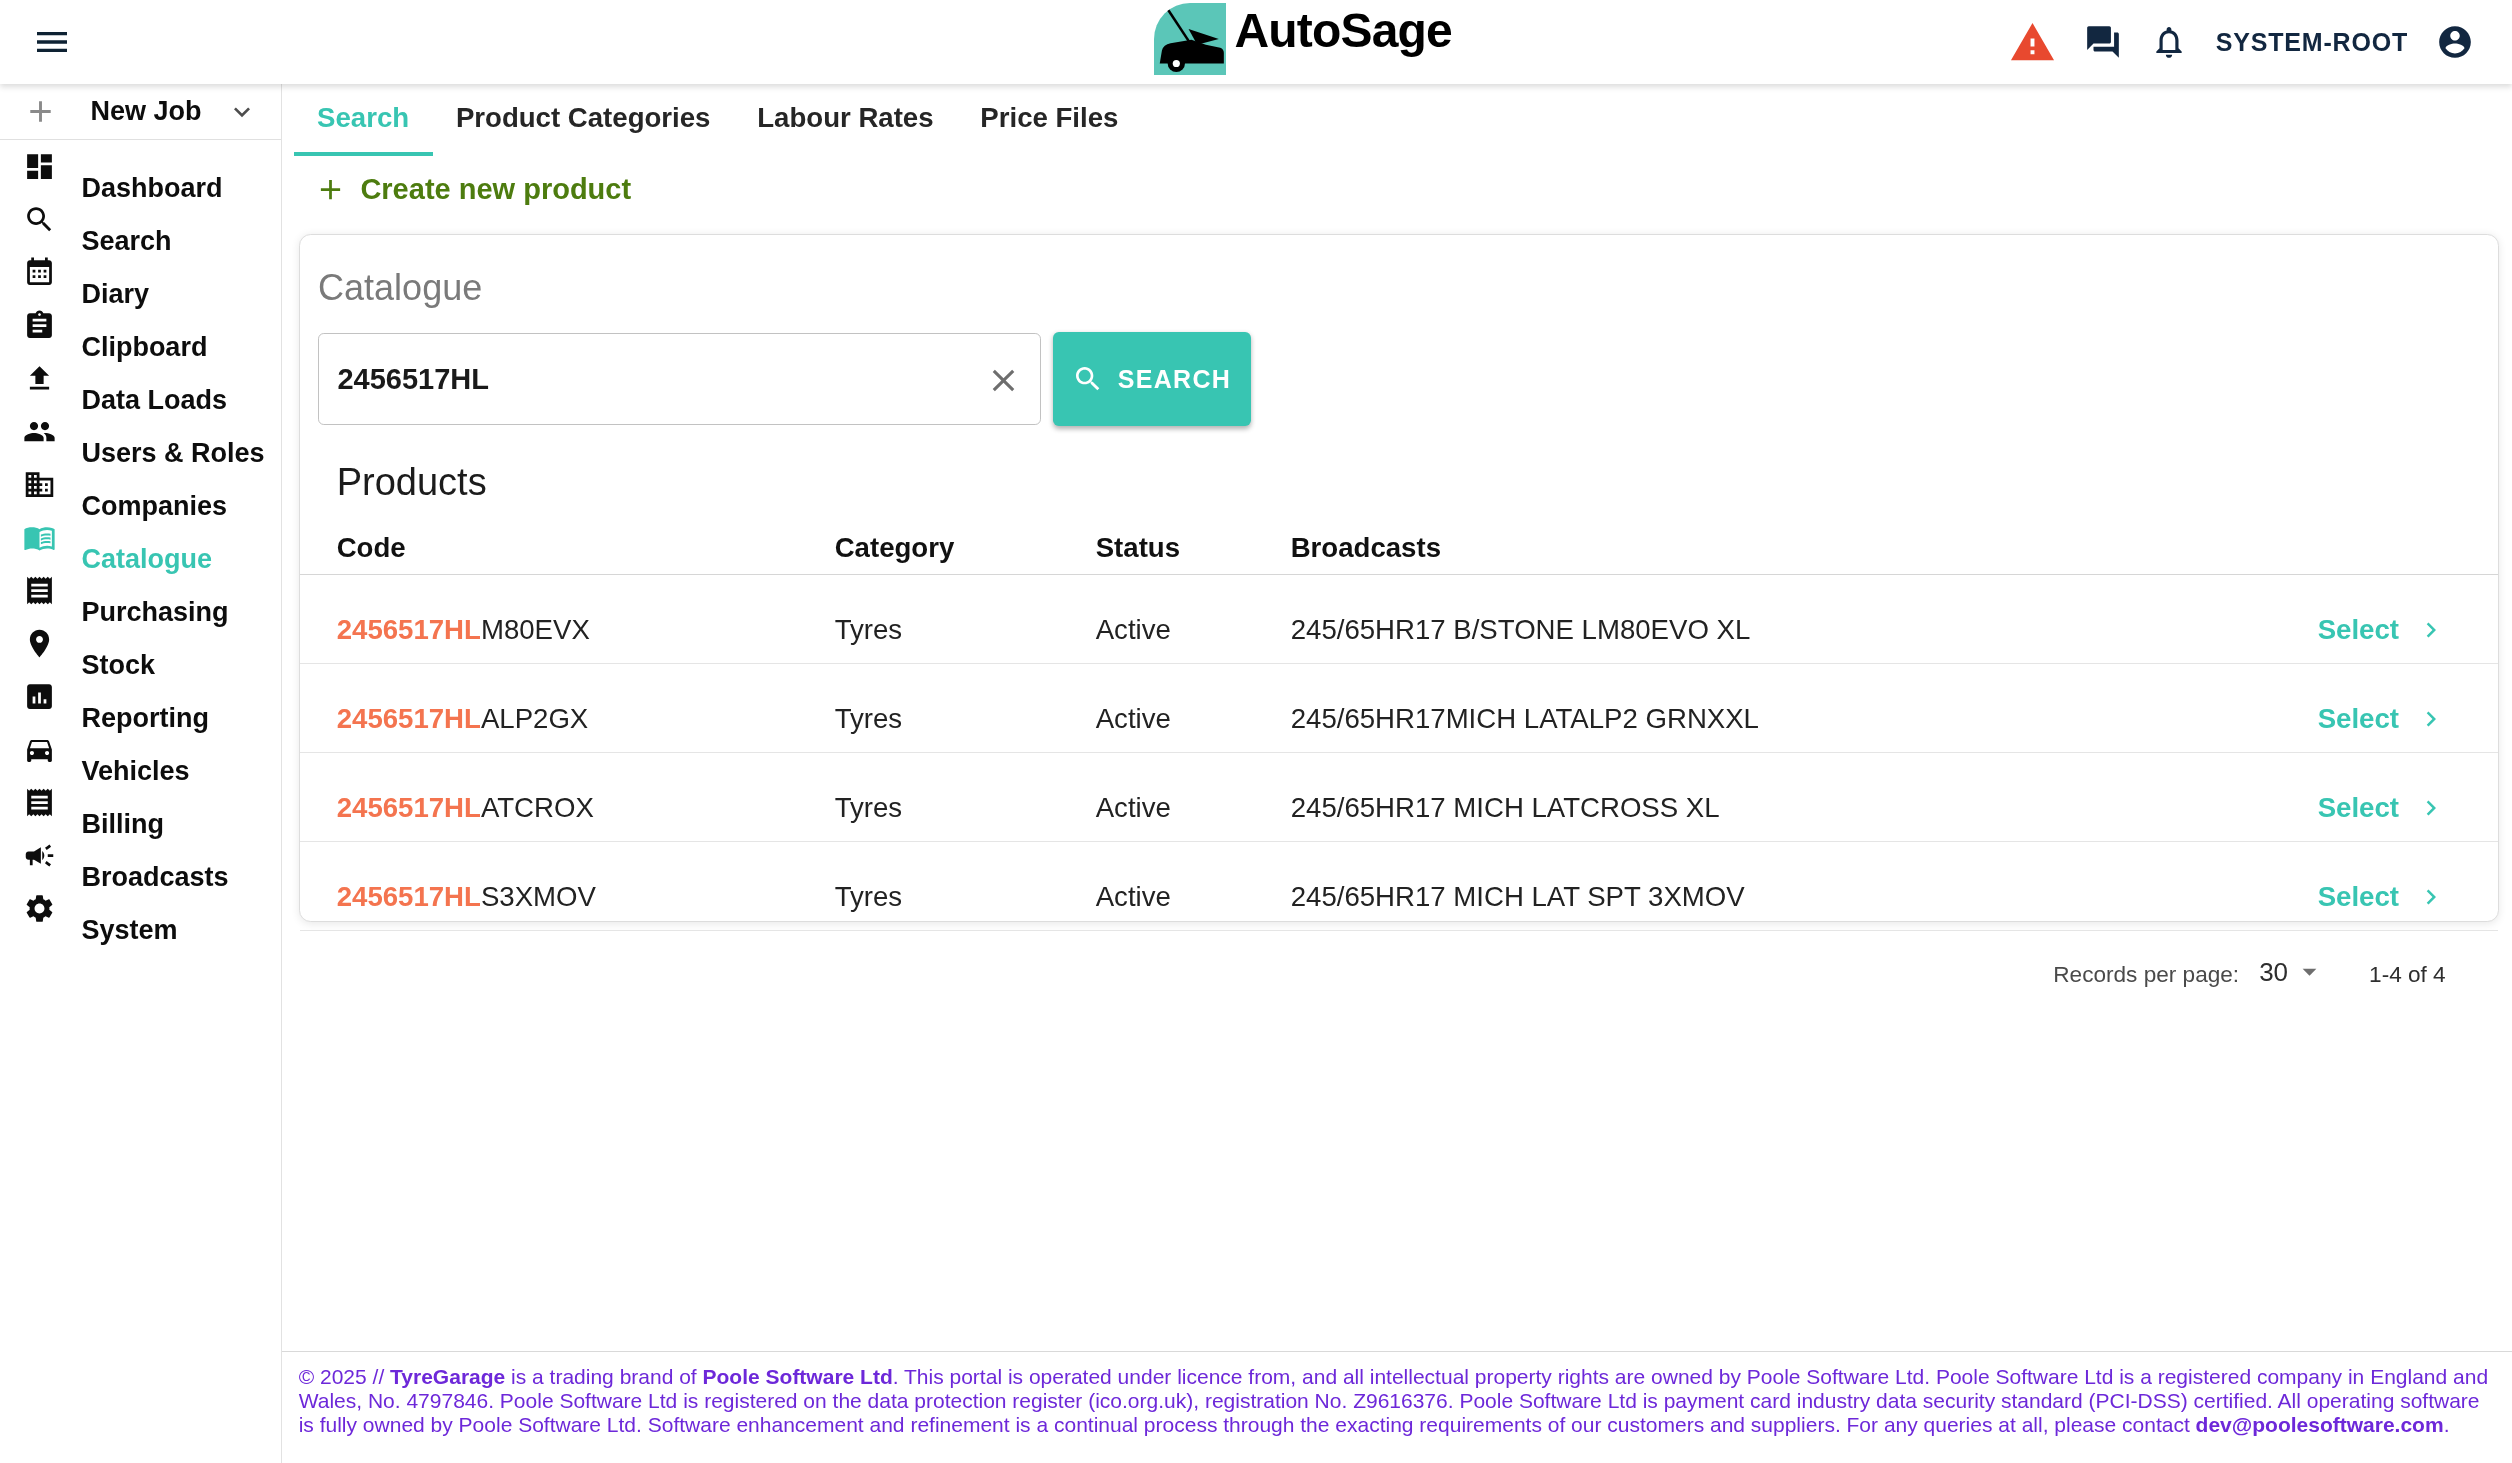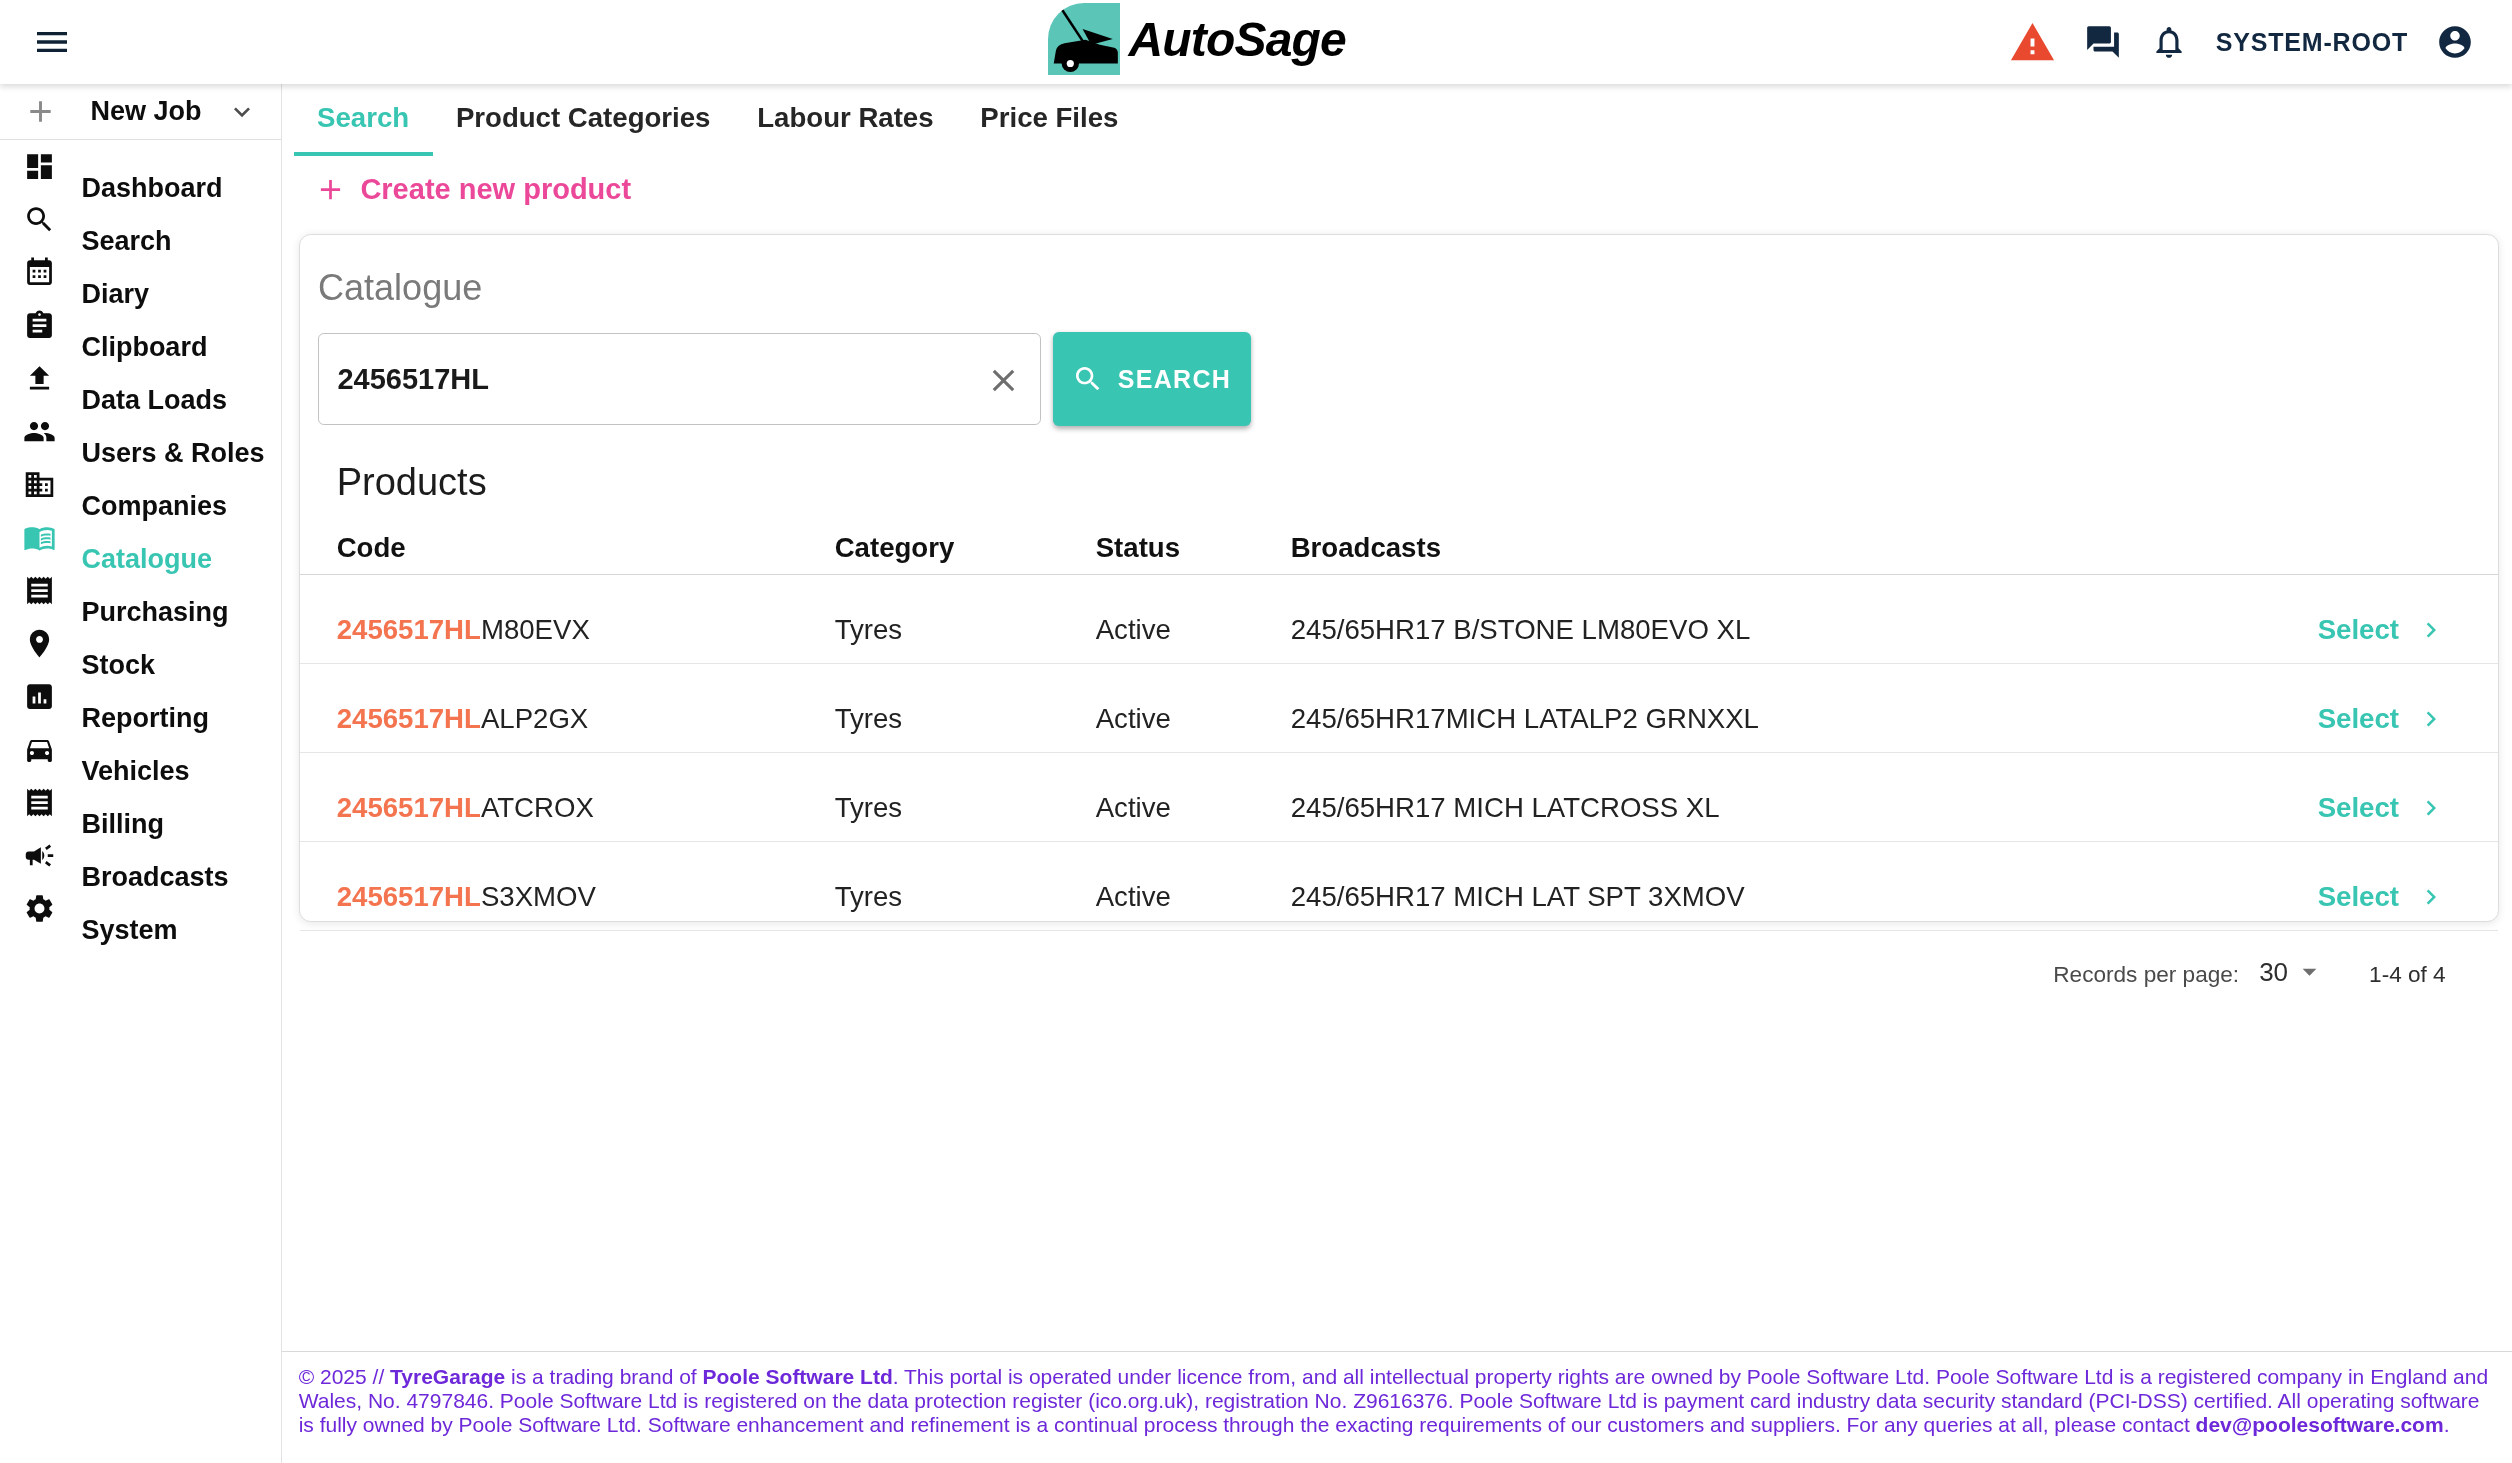--- a/index.html
+++ b/index.html
@@ -4,21 +4,21 @@
 <style>
   * { box-sizing: border-box; margin: 0; padding: 0; }
   html,body { width:2512px; height:1463px; overflow:hidden; background:#fff;
     font-family:"Liberation Sans", sans-serif; color:#1c1c1c; }
 
   
   .header { position:absolute; left:0; top:0; width:2512px; height:84px; background:#fff;
     box-shadow:0 2.5px 5.8px rgba(0,0,0,.14); z-index:30; display:flex; align-items:center; }
   .hamburger { position:absolute; left:32px; top:22px; width:40px; height:40px; color:#0e2233;
     background:none; border:none; cursor:pointer; }
-  .logo { position:absolute; left:1048px; top:3.3px; display:flex; align-items:center; gap:8.4px;font-style:italic; }
+  .logo { position:absolute; left:1154px; top:3.3px; display:flex; gap:8.4px; }
   .logo-mark { width:72px; height:72px; }
   .brand { font-size:48px; font-weight:800; letter-spacing:-0.8px; color:#000; }
   .header-right { position:absolute; right:38px; top:0; height:84px; display:flex; align-items:center; gap:28px;text-align:right; }
   .hicon { width:38px; height:38px; color:#122740; background:none; border:none; cursor:pointer; }
   .hicon.warn { color:#e8492f; width:47px; height:47px; }
   .username { font-size:25px; font-weight:700; letter-spacing:0.8px; color:#122740; }
 
   
   .sidebar { position:absolute; left:0; top:84px; width:282px; height:1380px; background:#fff;
     border-right:0.8px solid #e2e2e2; z-index:10; }
@@ -32,21 +32,21 @@
   .nav-item.active .nicon, .nav-item.active .nlabel { color:#38c5b2; }
 
   
   .main { position:absolute; left:282px; top:84px; width:2230px; height:1380px; background:#fff; }
 
   .tabbar { height:72px; display:flex; align-items:stretch; padding-left:11.7px; }
   .tab { display:flex; align-items:center; padding:0 23.4px; font-size:27.6px; font-weight:600;
     color:#262626; border:none; background:none; cursor:pointer; border-bottom:4.2px solid transparent; }
   .tab.active { color:#38c5b2; border-bottom-color:#38c5b2; }
 
-  .create-row { margin:16.7px 0 0 32px; display:flex; align-items:center; gap:13.4px; color:#ec4899; cursor:pointer;
+  .create-row { margin:16.7px 0 0 32px; display:flex; align-items:center; gap:13.4px; color:#4d7c0f; cursor:pointer;
     background:none; border:none; }
   .create-row .plus { width:33px; height:33px; }
   .create-row .create-label { font-size:29px; font-weight:600; }
 
   .card { margin:28px 13.4px 0 16.7px; width:2200px; height:688px; background:#fff;
     border:0.8px solid #ddd; border-radius:11.7px; box-shadow:0 1.7px 8.4px rgba(0,0,0,.09); padding-top:32px; }
   .card-title { margin-left:18.4px; font-size:36px; font-weight:400; color:#7a7a7a; }
 
   .search-row { margin:23.4px 0 0 18.4px; display:flex; align-items:center; }
   .search-box { width:723px; height:92px; border:0.8px solid #c2c2c2; border-radius:5.8px; position:relative;

